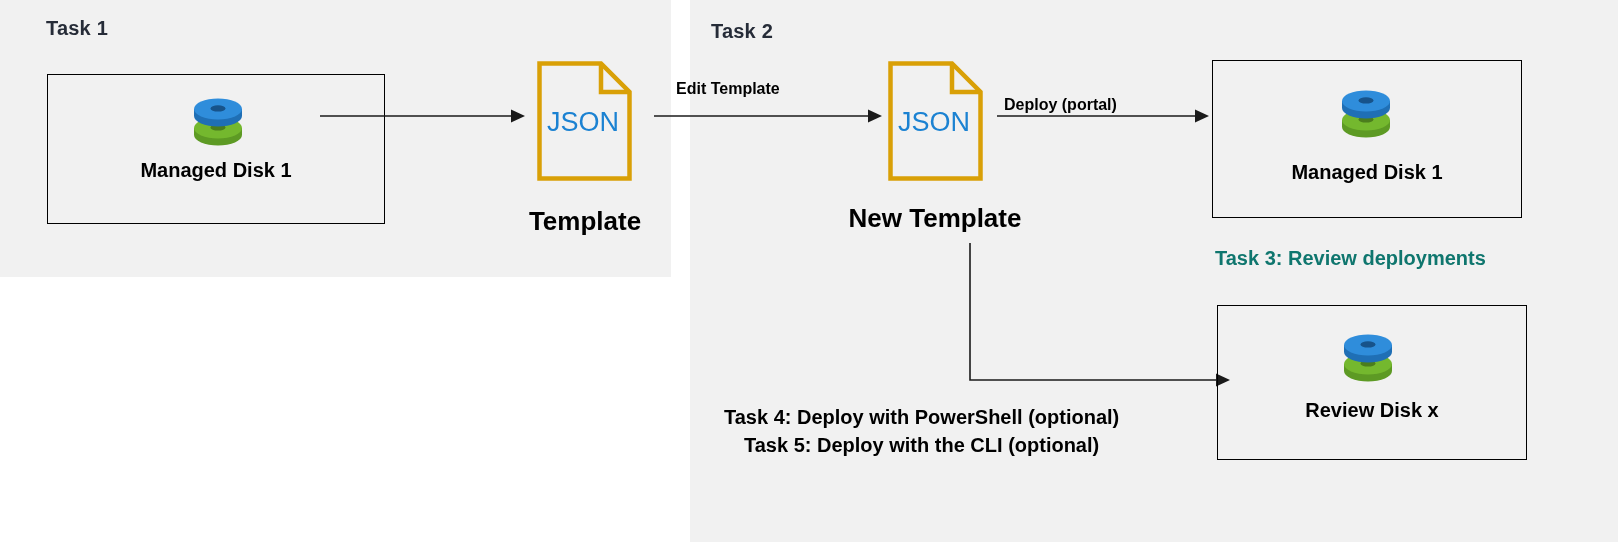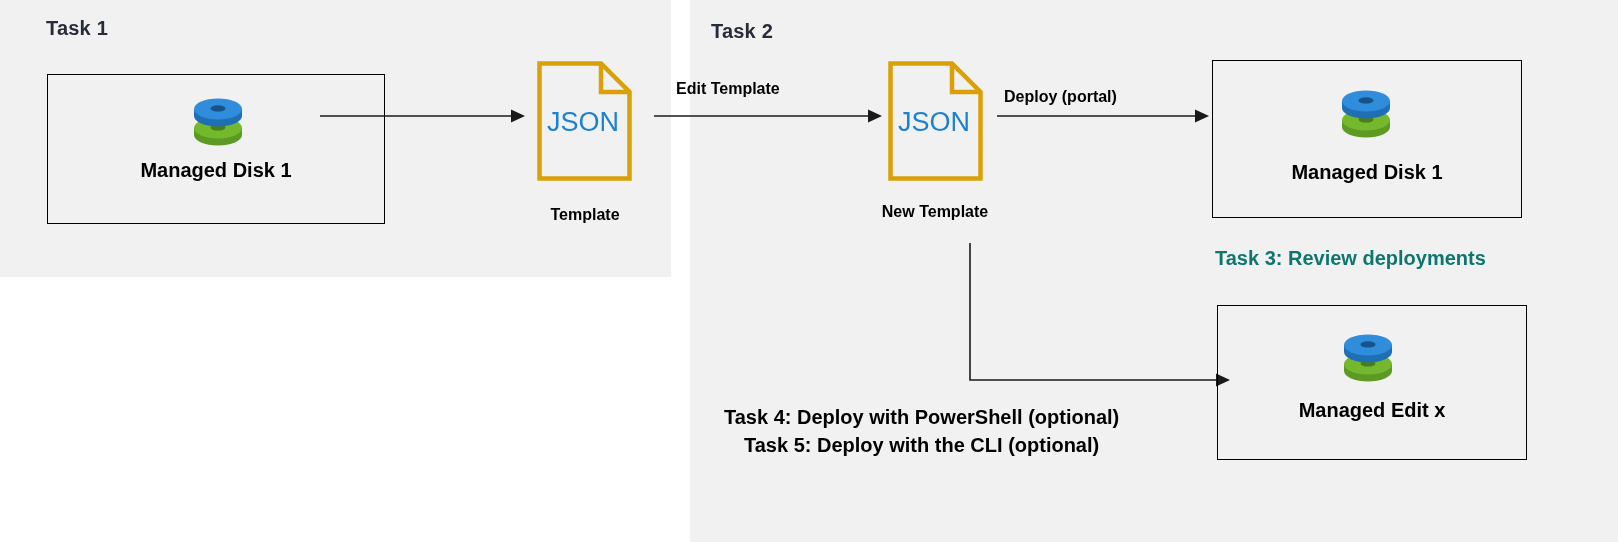--- a/index.html
+++ b/index.html
@@ -47,41 +47,41 @@
   #caption-disk1-right{left:1212px;top:161px;width:310px;}
   #caption-diskx{left:1217px;top:399px;width:310px;}
 
   
   .json-doc{position:absolute;width:95px;height:120px;}
   .json-doc svg{display:block;width:95px;height:120px;}
   #doc-template{left:537px;top:61px;}
   #doc-new-template{left:888px;top:61px;}
 
   .doc-caption{
-    position:absolute;color:#000;font-weight:bold;font-size:16px;
+    position:absolute;color:#000;font-weight:bold;font-size:26px;
     white-space:nowrap;text-align:center;
   }
   #caption-template{left:490px;top:206px;width:190px;}
   #caption-new-template{left:840px;top:203px;width:190px;}
 
   
   .connector{position:absolute;}
   .connector svg{display:block;overflow:visible;}
   #arrow-disk-to-template{left:320px;top:108px;}
   #arrow-edit-template{left:654px;top:108px;}
   #arrow-deploy-portal{left:997px;top:108px;}
   #elbow-cli-powershell{left:940px;top:243px;}
 
   
   .edge-label{
     position:absolute;color:#000;font-weight:bold;font-size:16px;
     white-space:nowrap;
   }
   #label-edit-template{left:676px;top:80px;}
-  #label-deploy-portal{left:1004px;top:88px;}
+  #label-deploy-portal{left:1004px;top:96px;}
 
   
   #note-task3{
     position:absolute;left:1215px;top:247px;
     color:#0f766e;font-weight:bold;font-size:20px;white-space:nowrap;
   }
   #notes-task45{position:absolute;left:724px;top:403px;text-align:center;}
   #notes-task45 div{
     color:#000;font-weight:bold;font-size:20px;
     white-space:nowrap;line-height:28px;
@@ -187,15 +187,15 @@
   <div class="disk-icon" id="icon-disk-right-bottom">
     <svg viewBox="0 0 56 58" xmlns="http://www.w3.org/2000/svg">
       <path d="M4 37 L4 44 A24 10.5 0 0 0 52 44 L52 37 Z" fill="#5d9a24"></path>
       <ellipse cx="28" cy="37" rx="24" ry="10.5" fill="#74b82e"></ellipse>
       <ellipse cx="28" cy="36.4" rx="7.5" ry="3.2" fill="#4b7d1d"></ellipse>
       <path d="M4 18 L4 25 A24 10.5 0 0 0 52 25 L52 18 Z" fill="#1f6fb5"></path>
       <ellipse cx="28" cy="18" rx="24" ry="10.5" fill="#2f8ddb"></ellipse>
       <ellipse cx="28" cy="17.4" rx="7.5" ry="3.2" fill="#17538a"></ellipse>
     </svg>
   </div>
-  <div class="box-caption" id="caption-diskx">Managed Edit x</div>
+  <div class="box-caption" id="caption-diskx">Review Disk x</div>
 
 </div>
 
 </body></html>

